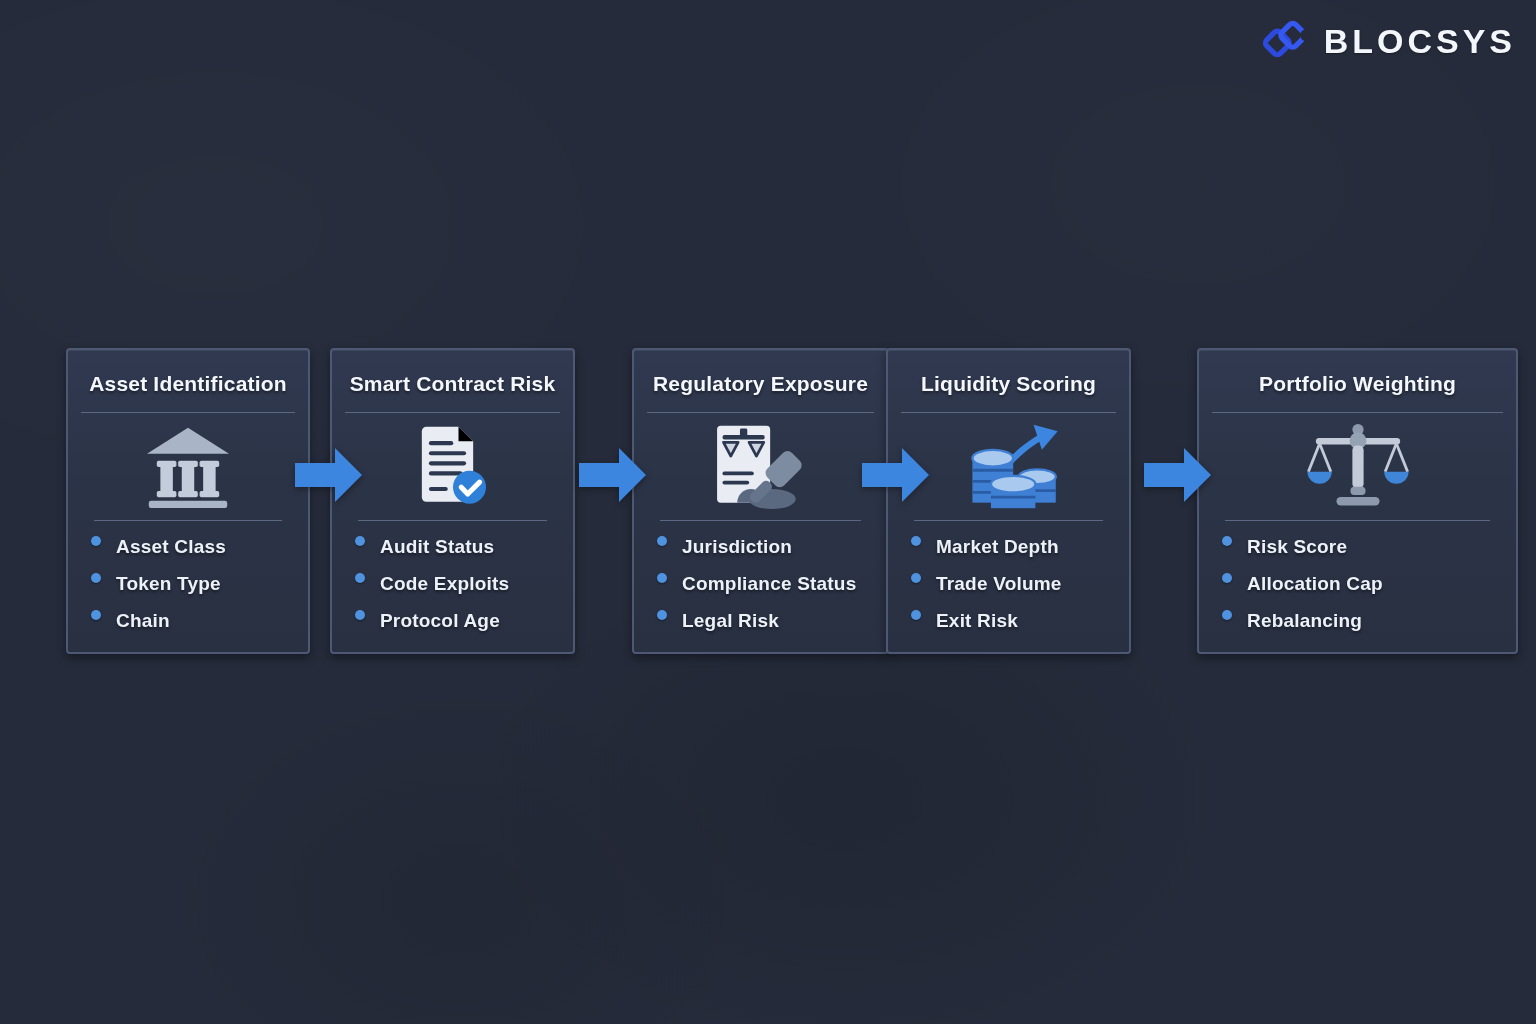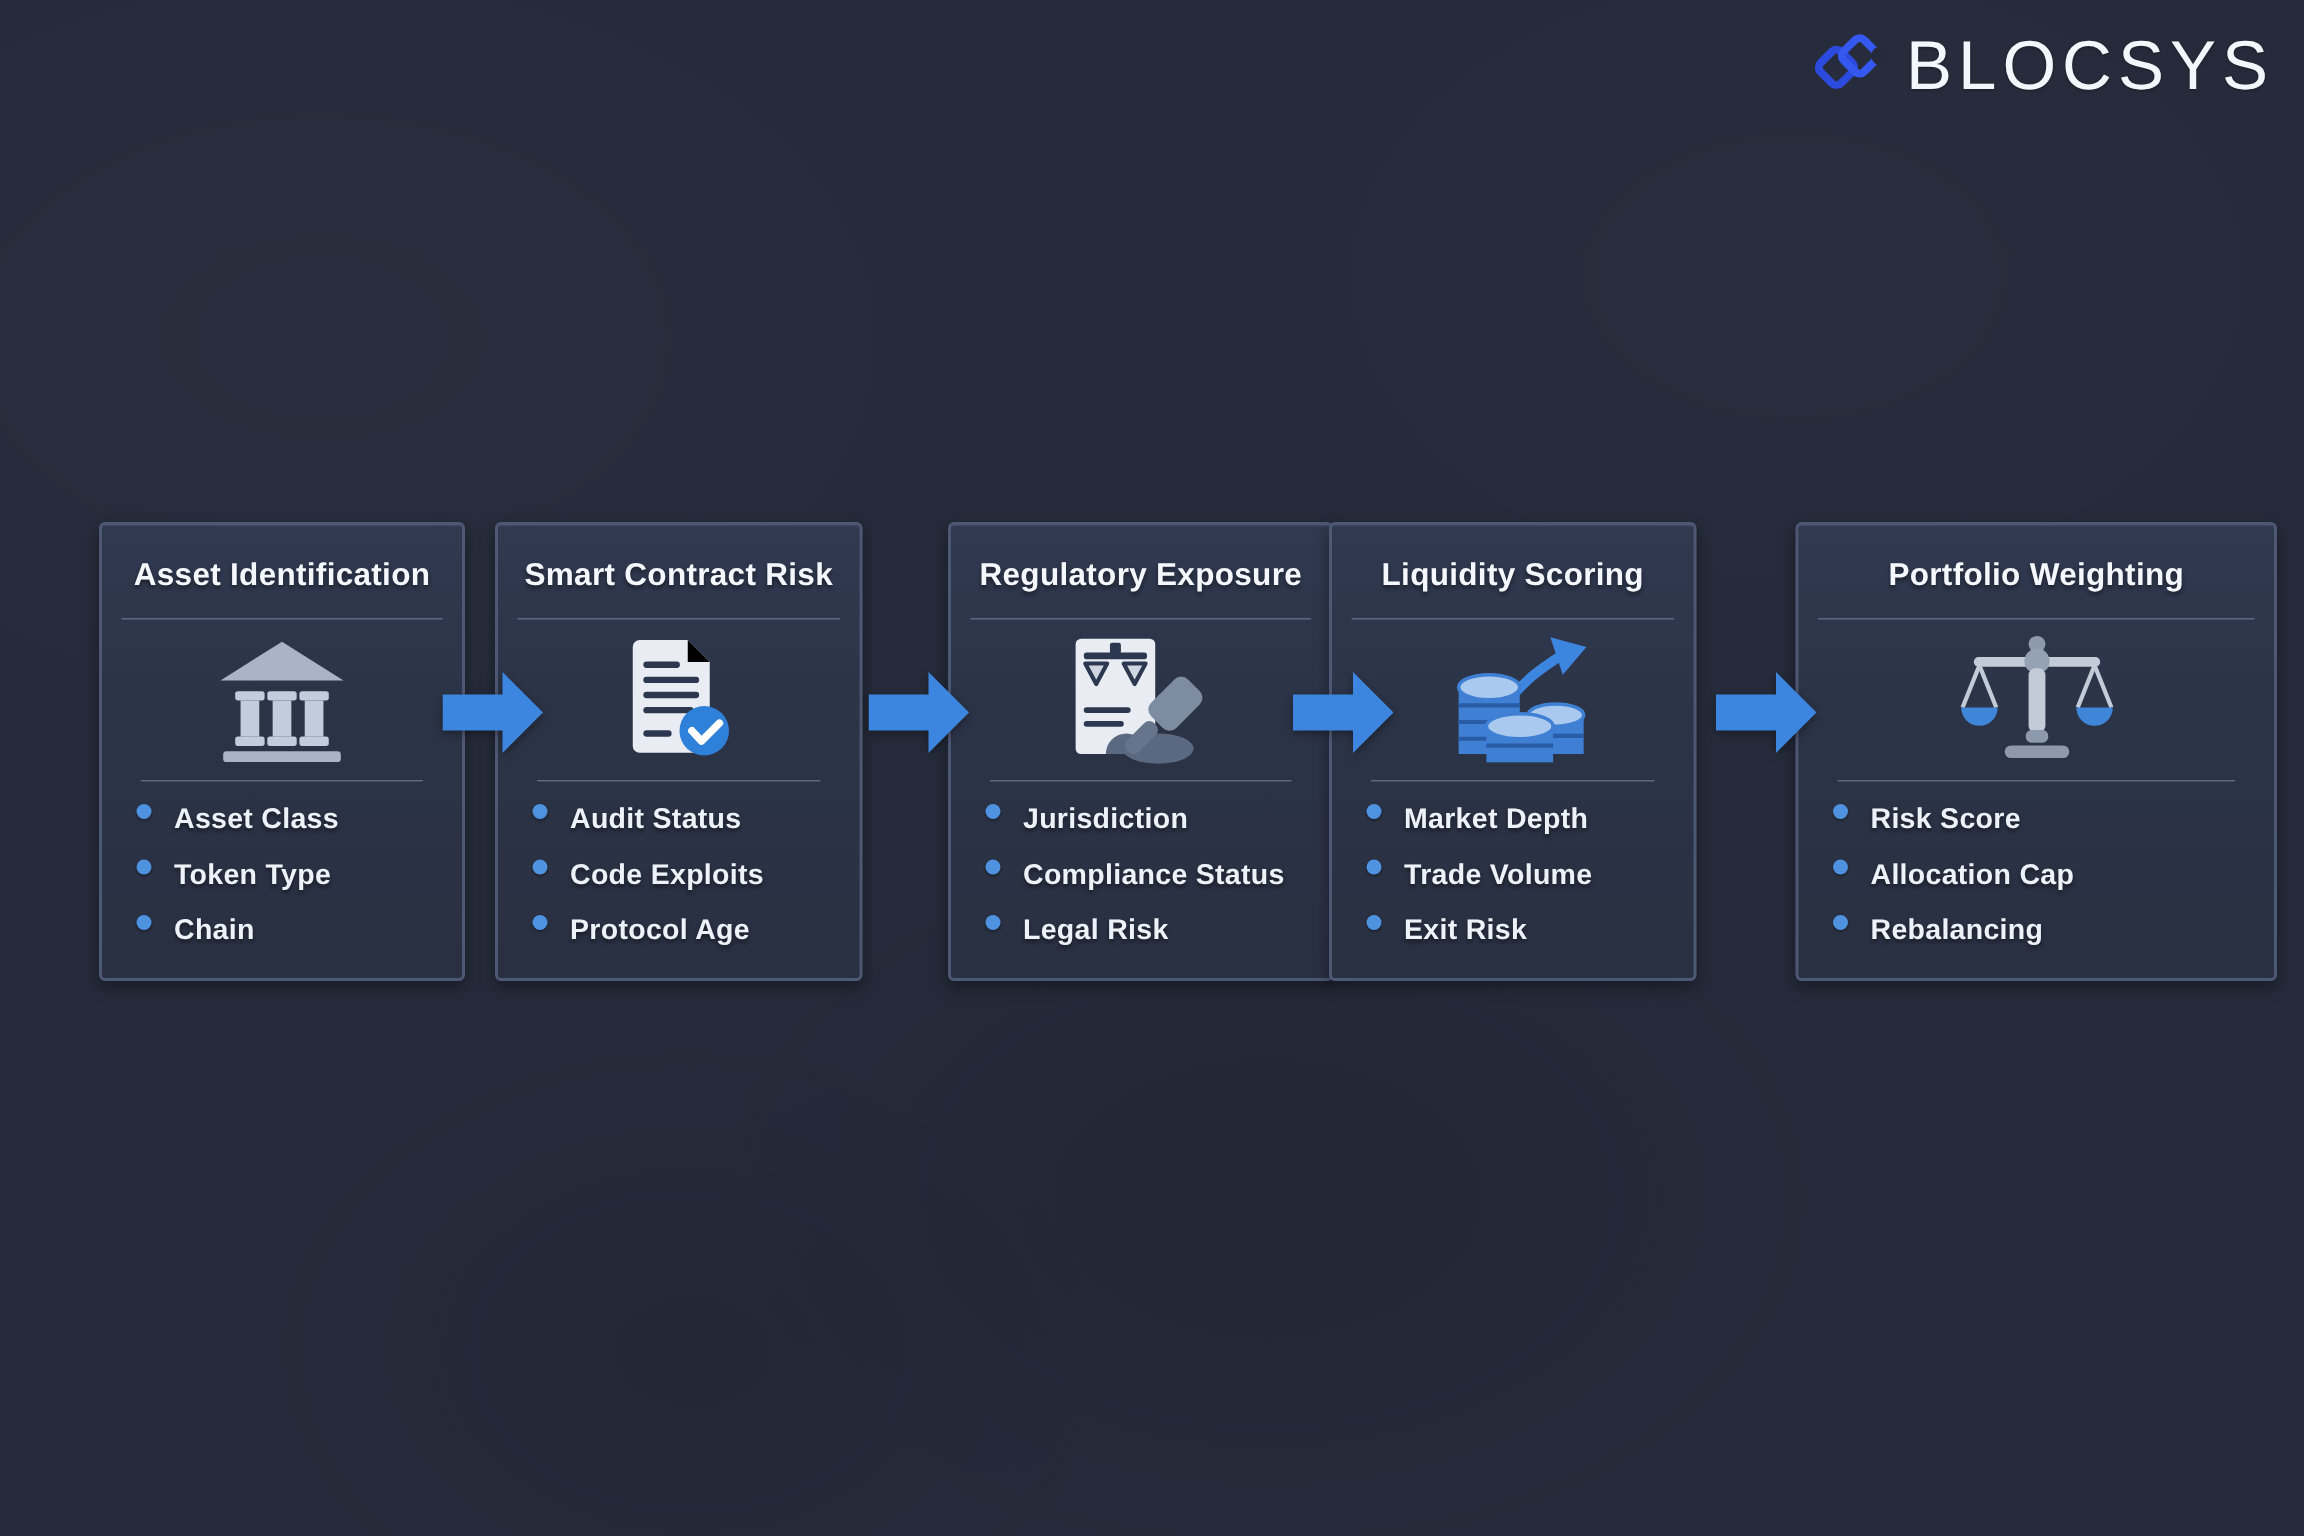--- a/index.html
+++ b/index.html
@@ -9,21 +9,21 @@
     background:
       radial-gradient(700px 450px at 14% 22%, rgba(255,255,255,.016), transparent 62%),
       radial-gradient(620px 420px at 78% 18%, rgba(255,255,255,.012), transparent 60%),
       radial-gradient(640px 420px at 55% 78%, rgba(0,0,0,.10), transparent 62%),
       radial-gradient(520px 380px at 30% 88%, rgba(0,0,0,.08), transparent 60%),
       #252b3a;
   }
   
   .brand{position:absolute;top:16px;right:20px;display:flex;align-items:center;gap:13px;}
   .brand-text{
-    font-size:46px;font-weight:400;letter-spacing:4px;color:#f3f6fa;
+    font-size:34px;font-weight:700;letter-spacing:4px;color:#f3f6fa;
     text-shadow:0 1px 2px rgba(0,0,0,.35);
   }
   
   .card{
     position:absolute;top:348px;height:306px;box-sizing:border-box;
     background:linear-gradient(180deg,#303950 0%,#2b3346 45%,#293042 100%);
     border:2px solid #4d5874;border-radius:4px;
     box-shadow:0 4px 10px rgba(0,0,0,.38), inset 0 1px 0 rgba(255,255,255,.07);
   }
   .card-title{

